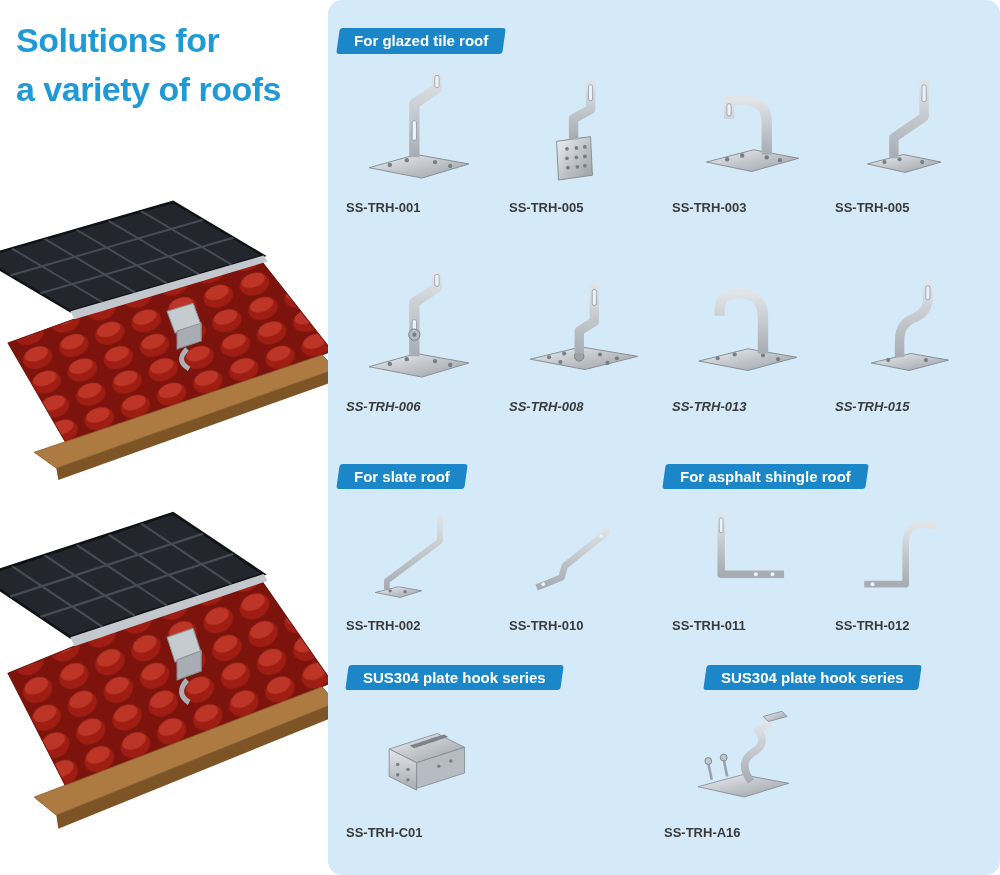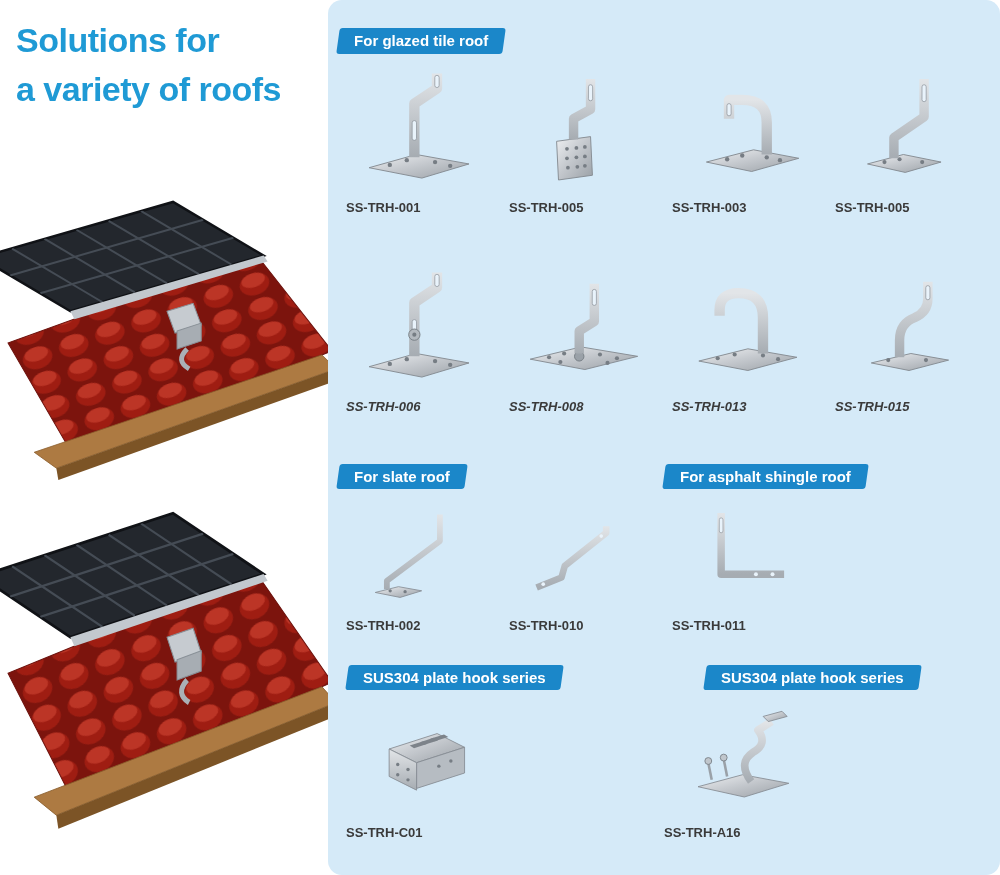--- a/index.html
+++ b/index.html
@@ -358,20 +358,28 @@
         <div class="code">SS-TRH-010</div>
       </div>
       <div class="prod">
         <div class="img">
             <svg viewBox="0 0 140 140">
               <use href="#hook-011"></use>
             </svg>
           </div>
         <div class="code">SS-TRH-011</div>
       </div>
+      <div class="prod">
+        <div class="img">
+            <svg viewBox="0 0 140 140">
+              <use href="#hook-012"></use>
+            </svg>
+          </div>
+        <div class="code">SS-TRH-012</div>
+      </div>
     </div>
 
     <div class="badge-row b3">
       <div class="half ind9">
         <span class="badge"><span>SUS304 plate hook series</span></span>
       </div>
       <div class="half ind41">
         <span class="badge"><span>SUS304 plate hook series</span></span>
       </div>
     </div>

